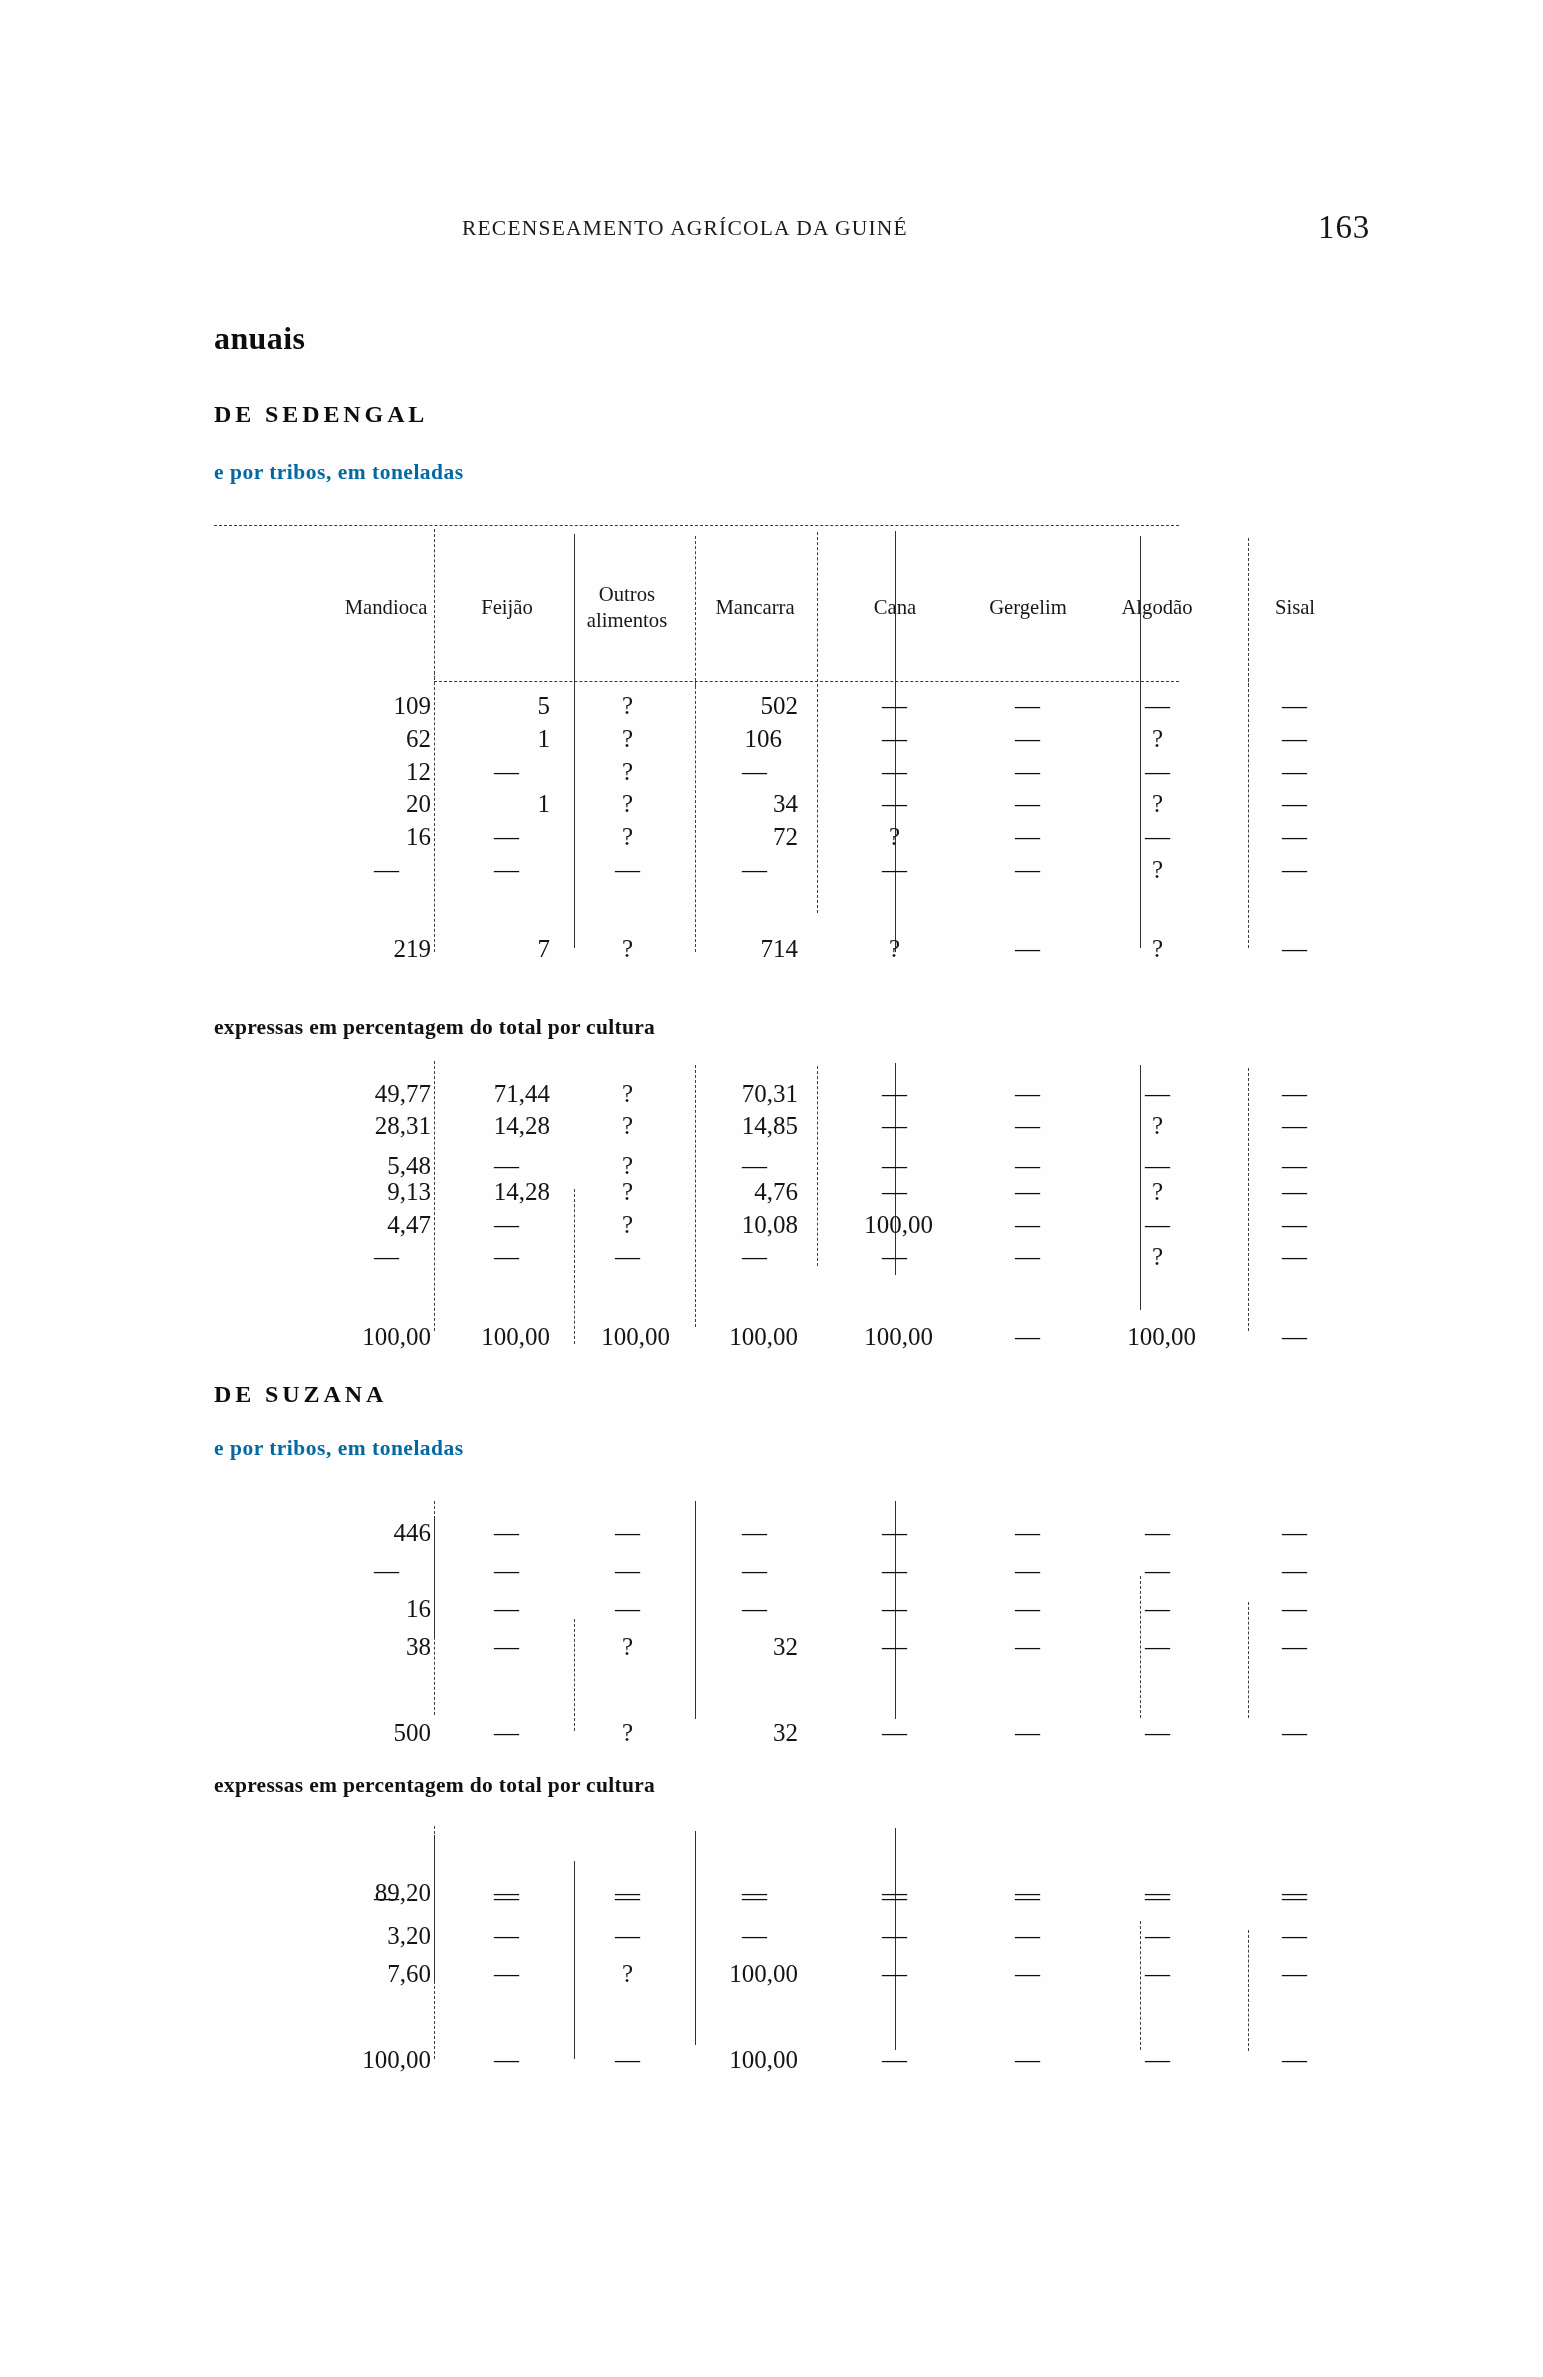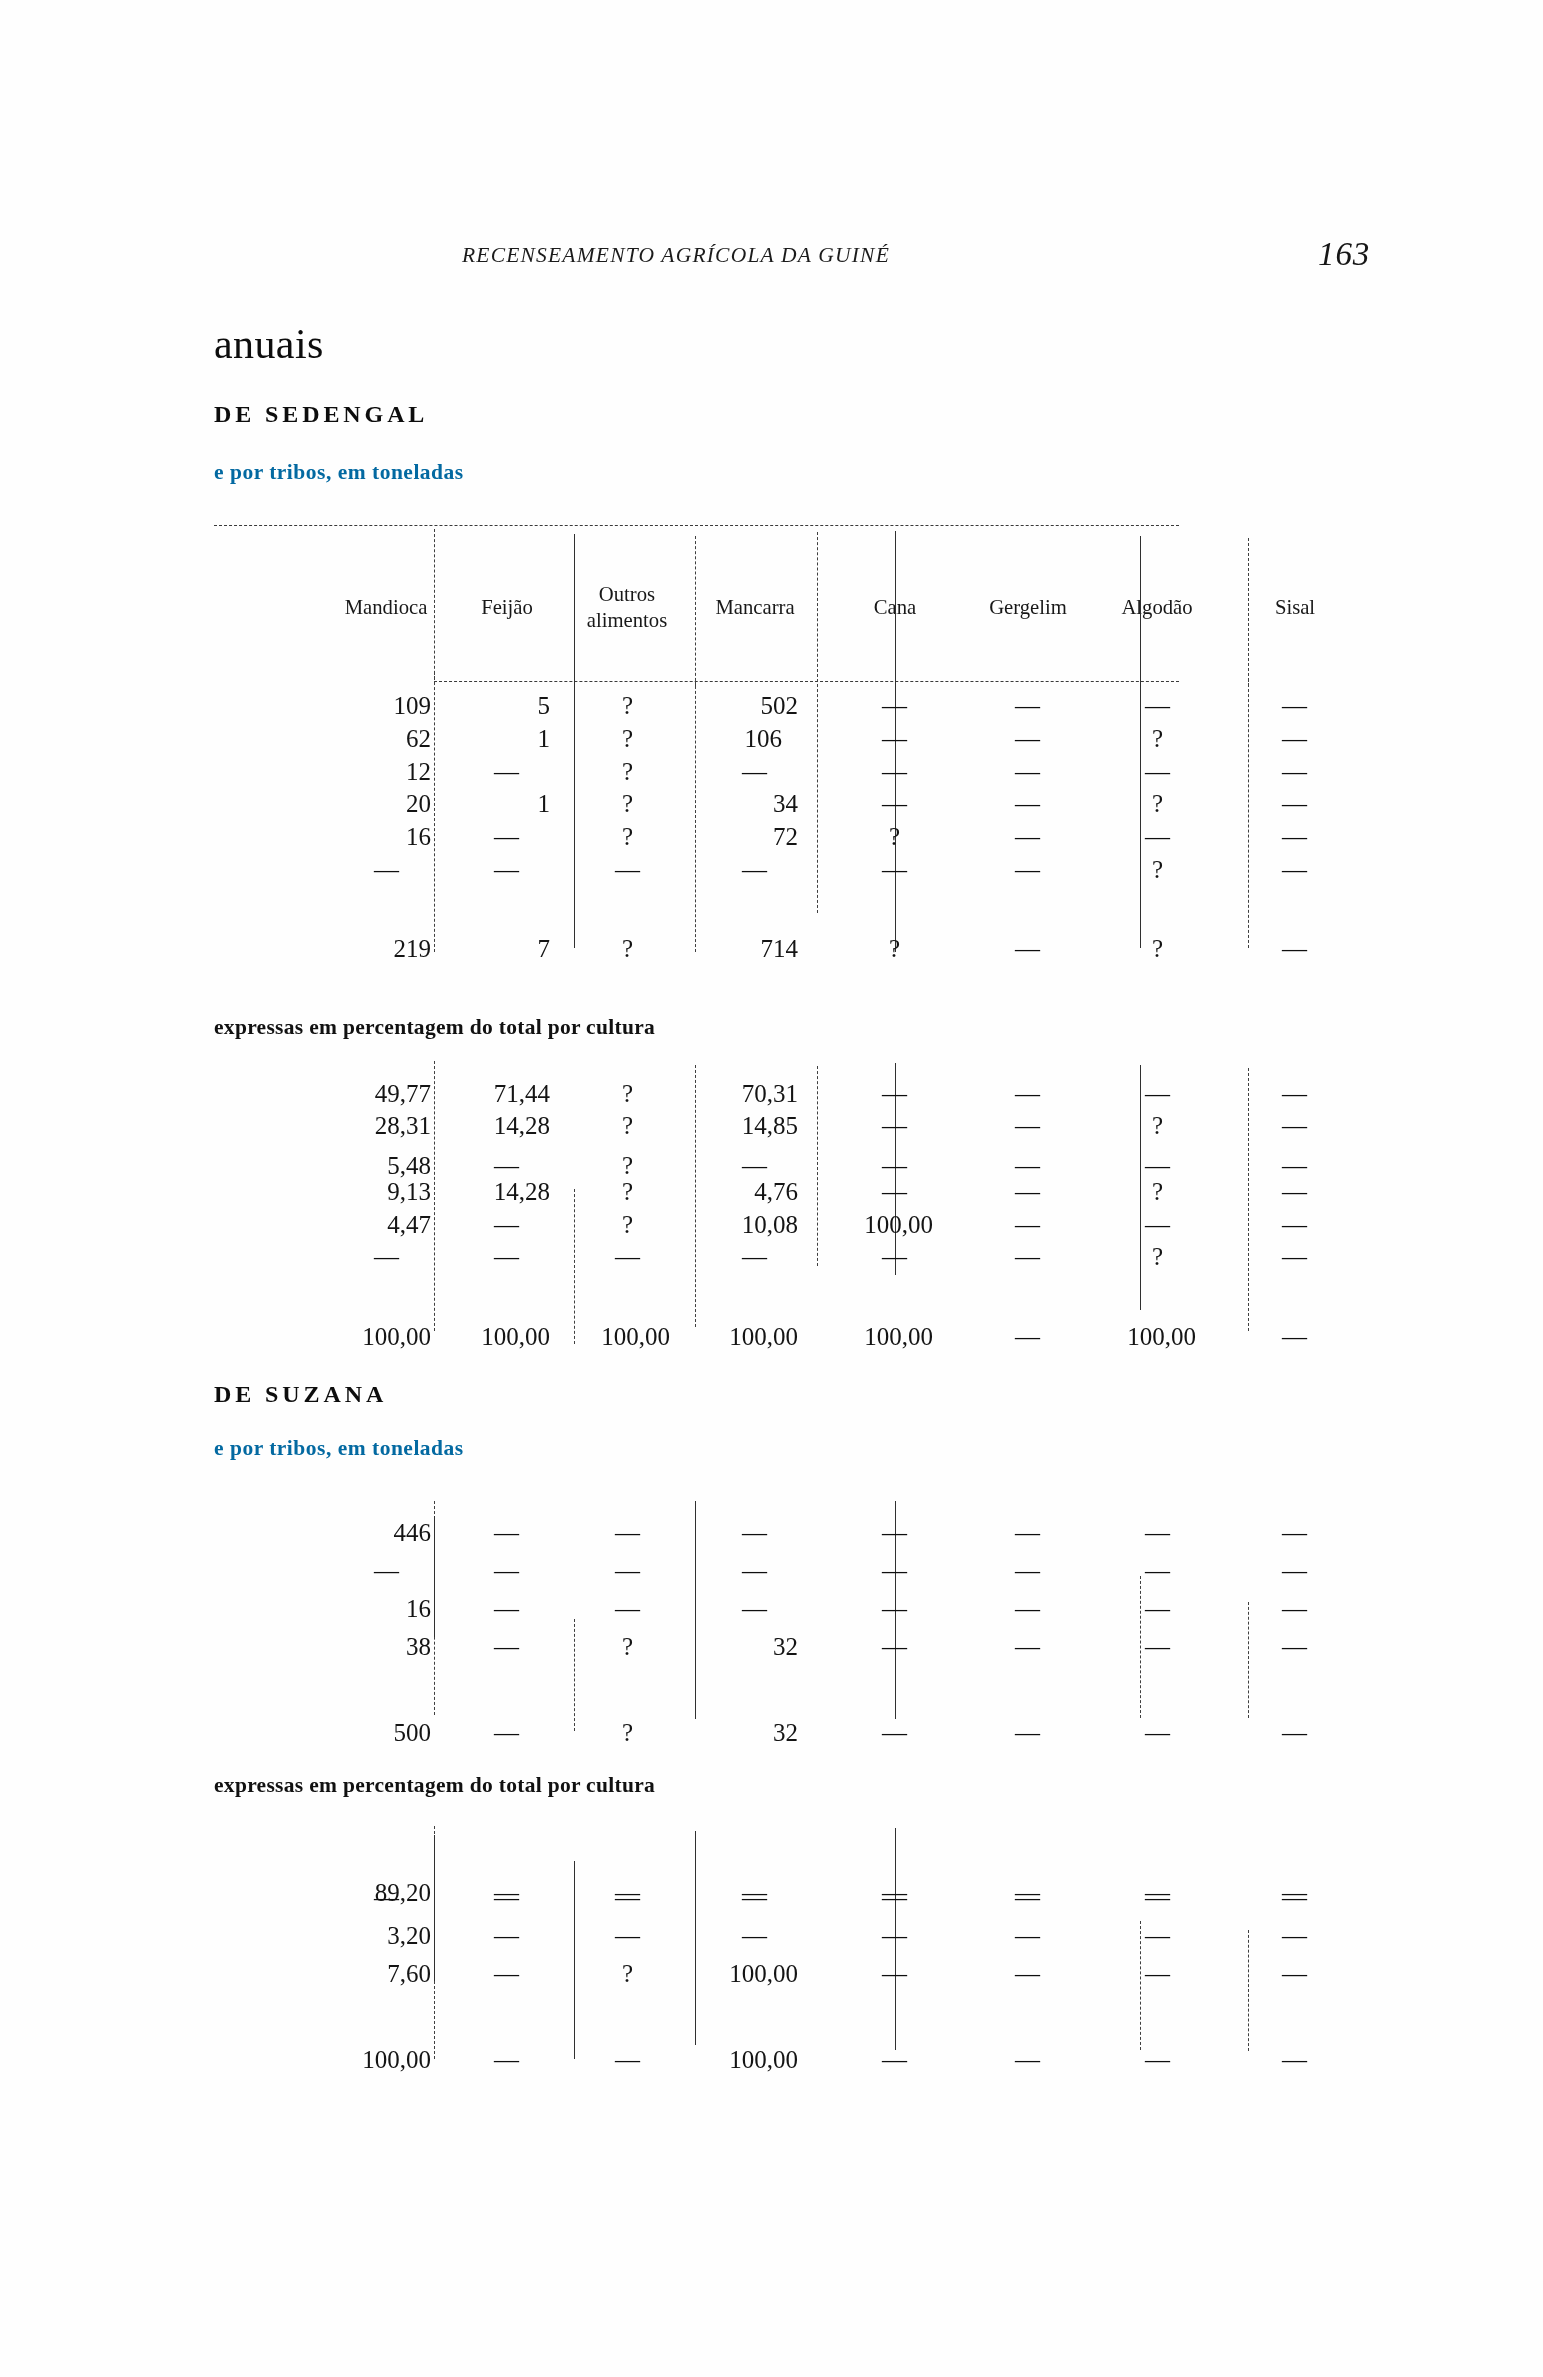--- a/index.html
+++ b/index.html
@@ -18,25 +18,24 @@
 
   .page {
     position: absolute;
     inset: 0;
     background: #fefefe;
   }
 
   
   .runhead {
     position: absolute;
-    top: 243px;
+    top: 216px;
     left: 0;
     width: 1340px;
     height: 34px;
-    font-style: italic;
   }
   .runhead-title {
     position: absolute;
     left: 462px;
     top: 0;
     font-size: 21.5px;
     letter-spacing: 1.2px;
     font-variant: small-caps;
     text-transform: uppercase;
     white-space: nowrap;
@@ -49,22 +48,22 @@
     font-size: 33px;
     letter-spacing: 0.9px;
     color: #161616;
   }
 
   
   .h-anuais {
     position: absolute;
     left: 214px;
     top: 320px;
-    font-size: 42px;
-    font-weight: normal;
+    font-size: 32px;
+    font-weight: bold;
     letter-spacing: 0.4px;
     color: #0d0d0d;
   }
   .h-local {
     position: absolute;
     font-size: 24px;
     font-weight: bold;
     letter-spacing: 3.9px;
     color: #0d0d0d;
   }

